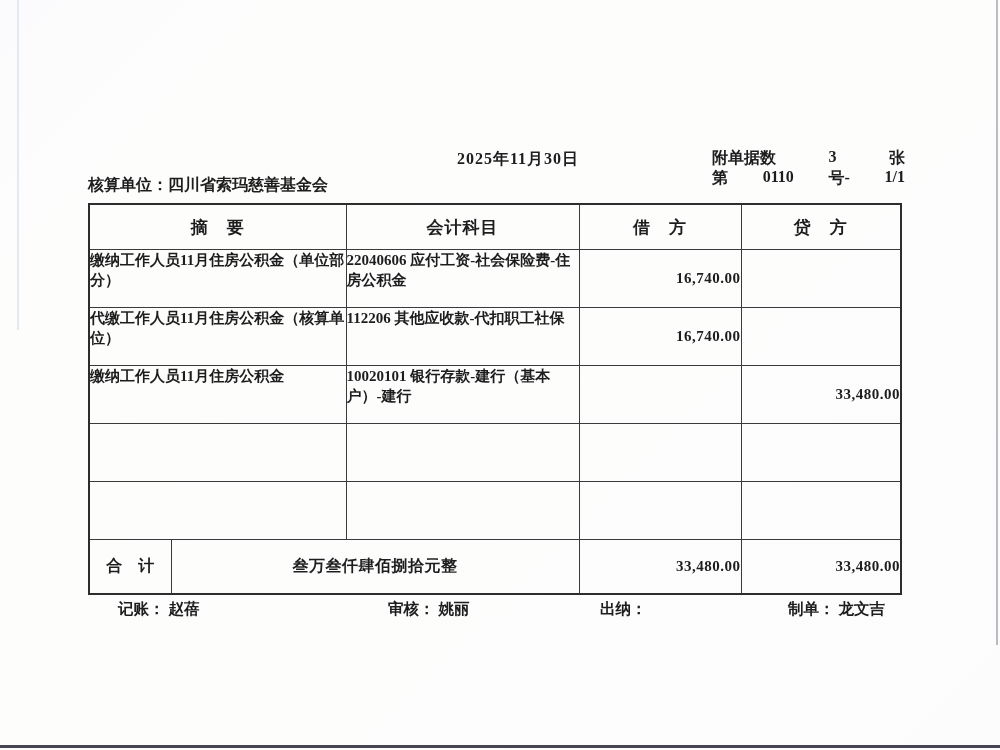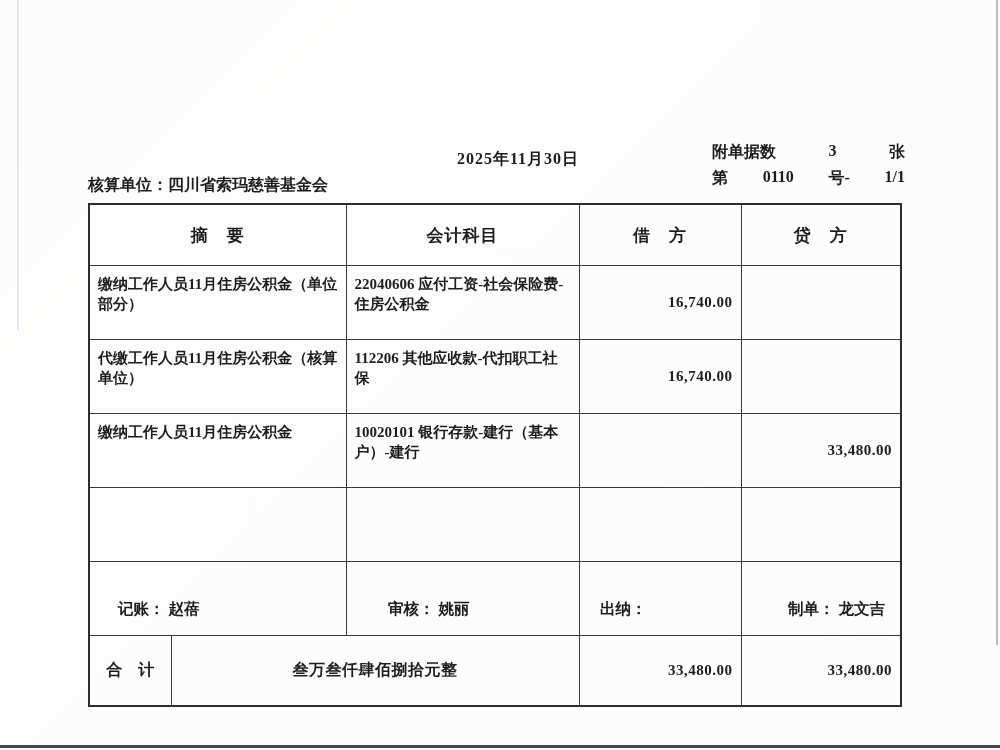--- a/index.html
+++ b/index.html
@@ -52,21 +52,21 @@
     position: absolute;
     top: 149px; left: 0; right: 0;
     text-align: center;
     font-size: 16px;
     font-weight: 600;
     letter-spacing: 1px;
     margin-left: 36px;
   }
   .attach-row {
     position: absolute;
-    top: 142px; left: 712px;
+    top: 148px; left: 712px;
     width: 193px;
     display: flex;
     justify-content: space-between;
     font-size: 16px;
     font-weight: 600;
   }
   .number-row {
     position: absolute;
     top: 168px; left: 712px;
     width: 193px;
@@ -86,21 +86,21 @@
   table.voucher {
     position: absolute;
     top: 203px; left: 88px;
     width: 812px;
     border-collapse: collapse;
     table-layout: fixed;
     font-size: 15px;
   }
   table.voucher th, table.voucher td {
     border: 1.5px solid #3a3a3a;
-    padding: 8px;
+    padding: 0;
     overflow: hidden;
   }
   table.voucher { border: 2px solid #2d2d2d; }
   th.hdr {
     height: 44px;
     font-size: 17px;
     font-weight: 700;
     text-align: center;
     letter-spacing: 1px;
   }

